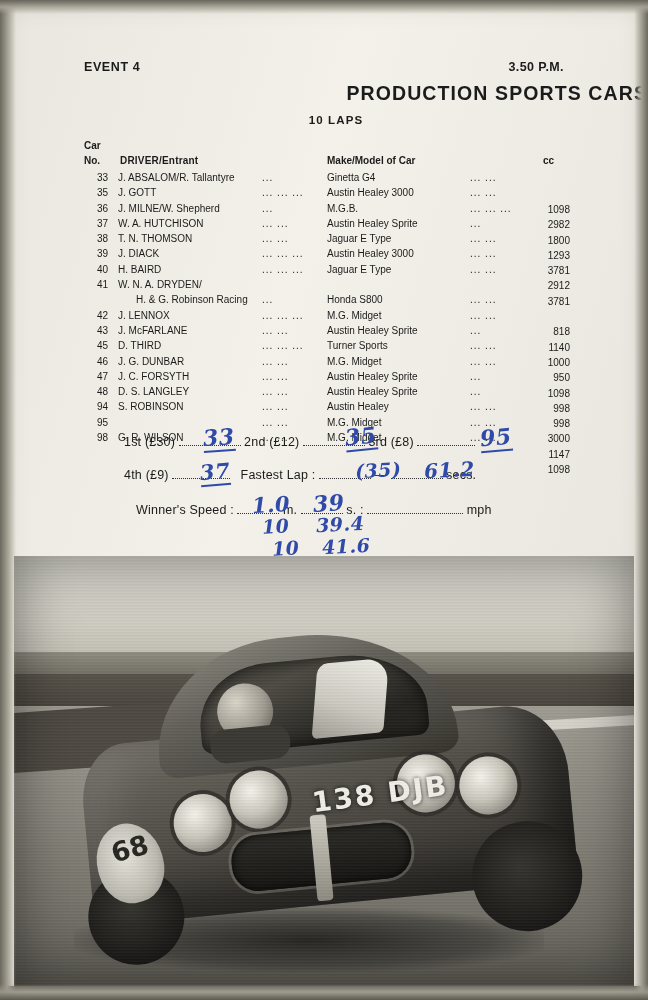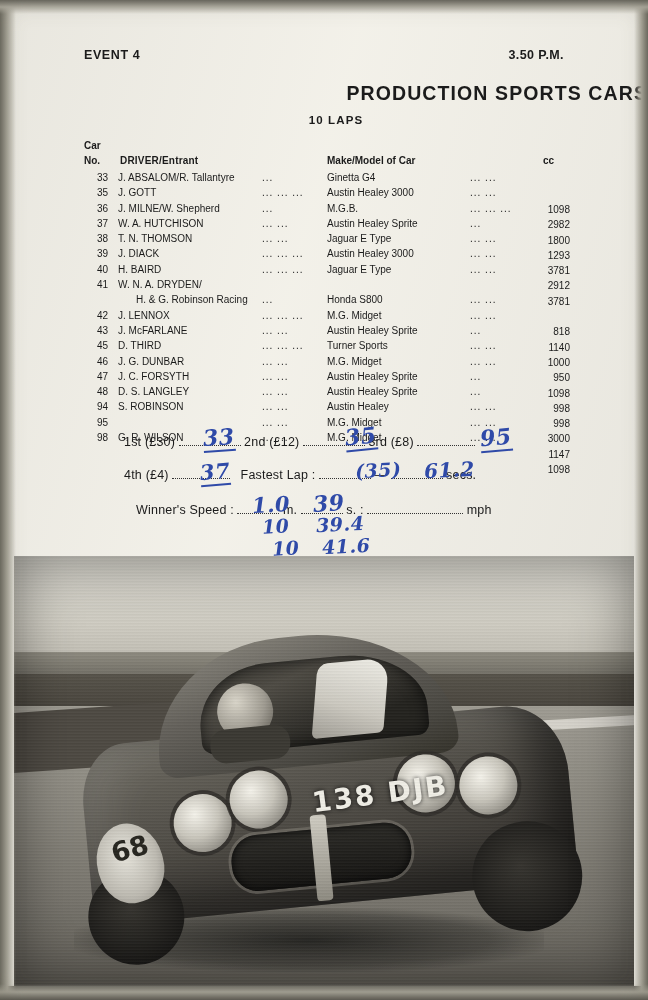--- a/index.html
+++ b/index.html
@@ -64,21 +64,21 @@
     left: 0; top: 0;
     width: 648px;
     height: 1000px;
     color: #1b1b1b;
   }
 
   
   .head-row {
     position: absolute;
     left: 84px;
-    top: 48px;
+    top: 60px;
     width: 480px;
     display: flex;
     justify-content: space-between;
     font-size: 12.5px;
     letter-spacing: 0.6px;
     font-weight: 700;
   }
   .event-no { }
   .event-time { letter-spacing: 0.4px; }
 
@@ -593,21 +593,21 @@
     <div class="prize1">
       <span class="lbl">1st (£30)</span>
       <span class="dotline" style="width:62px"></span>
       <span class="lbl">2nd (£12)</span>
       <span class="dotline" style="width:62px"></span>
       <span class="lbl">3rd (£8)</span>
       <span class="dotline" style="width:58px"></span>
     </div>
 
     <div class="prize2">
-      <span class="lbl">4th (£4)</span>
+      <span class="lbl">4th (£9)</span>
       <span class="dotline" style="width:58px"></span>
       &nbsp;
       <span class="lbl">Fastest Lap :</span>
       <span class="dotline" style="width:52px"></span>
       <span class="lbl">—</span>
       <span class="dotline" style="width:52px"></span>
       <span class="lbl">secs.</span>
     </div>
 
     <div class="speed">

